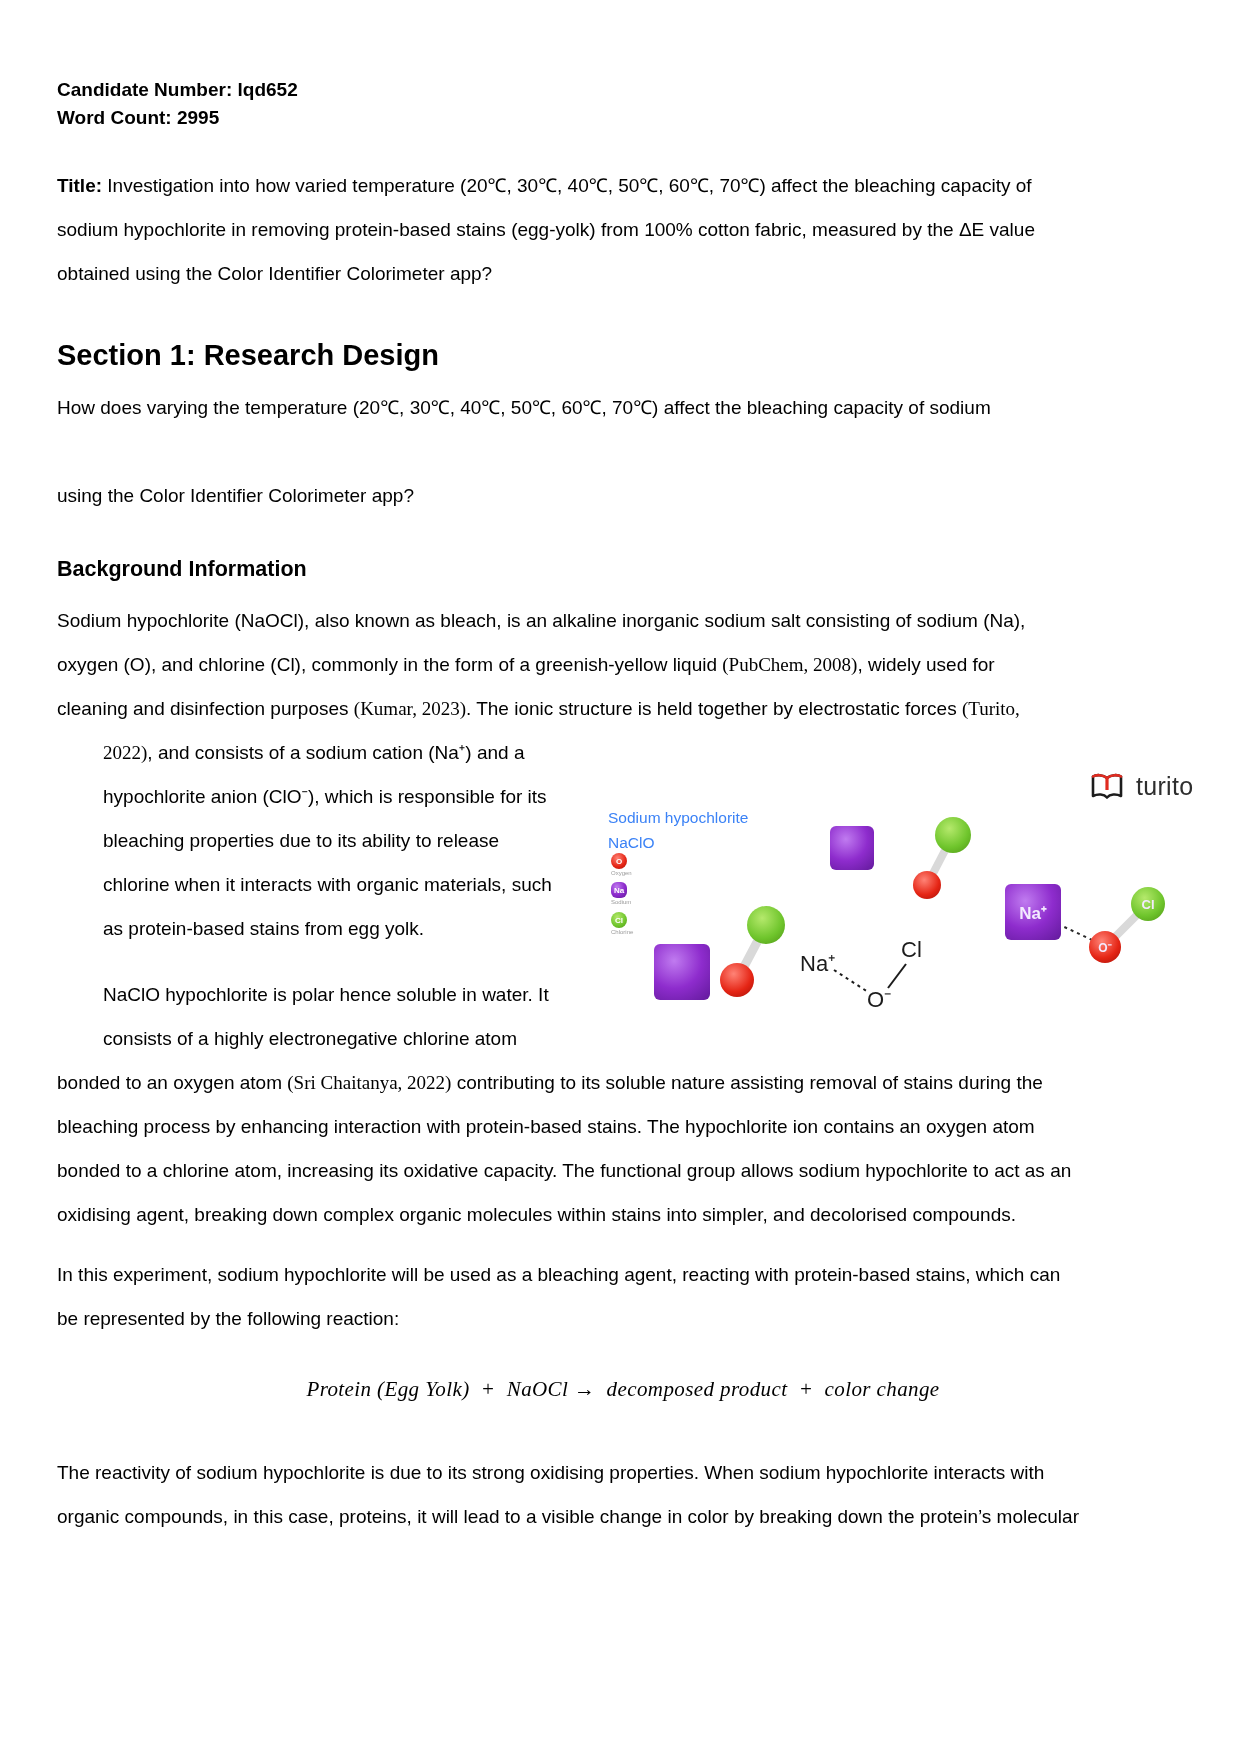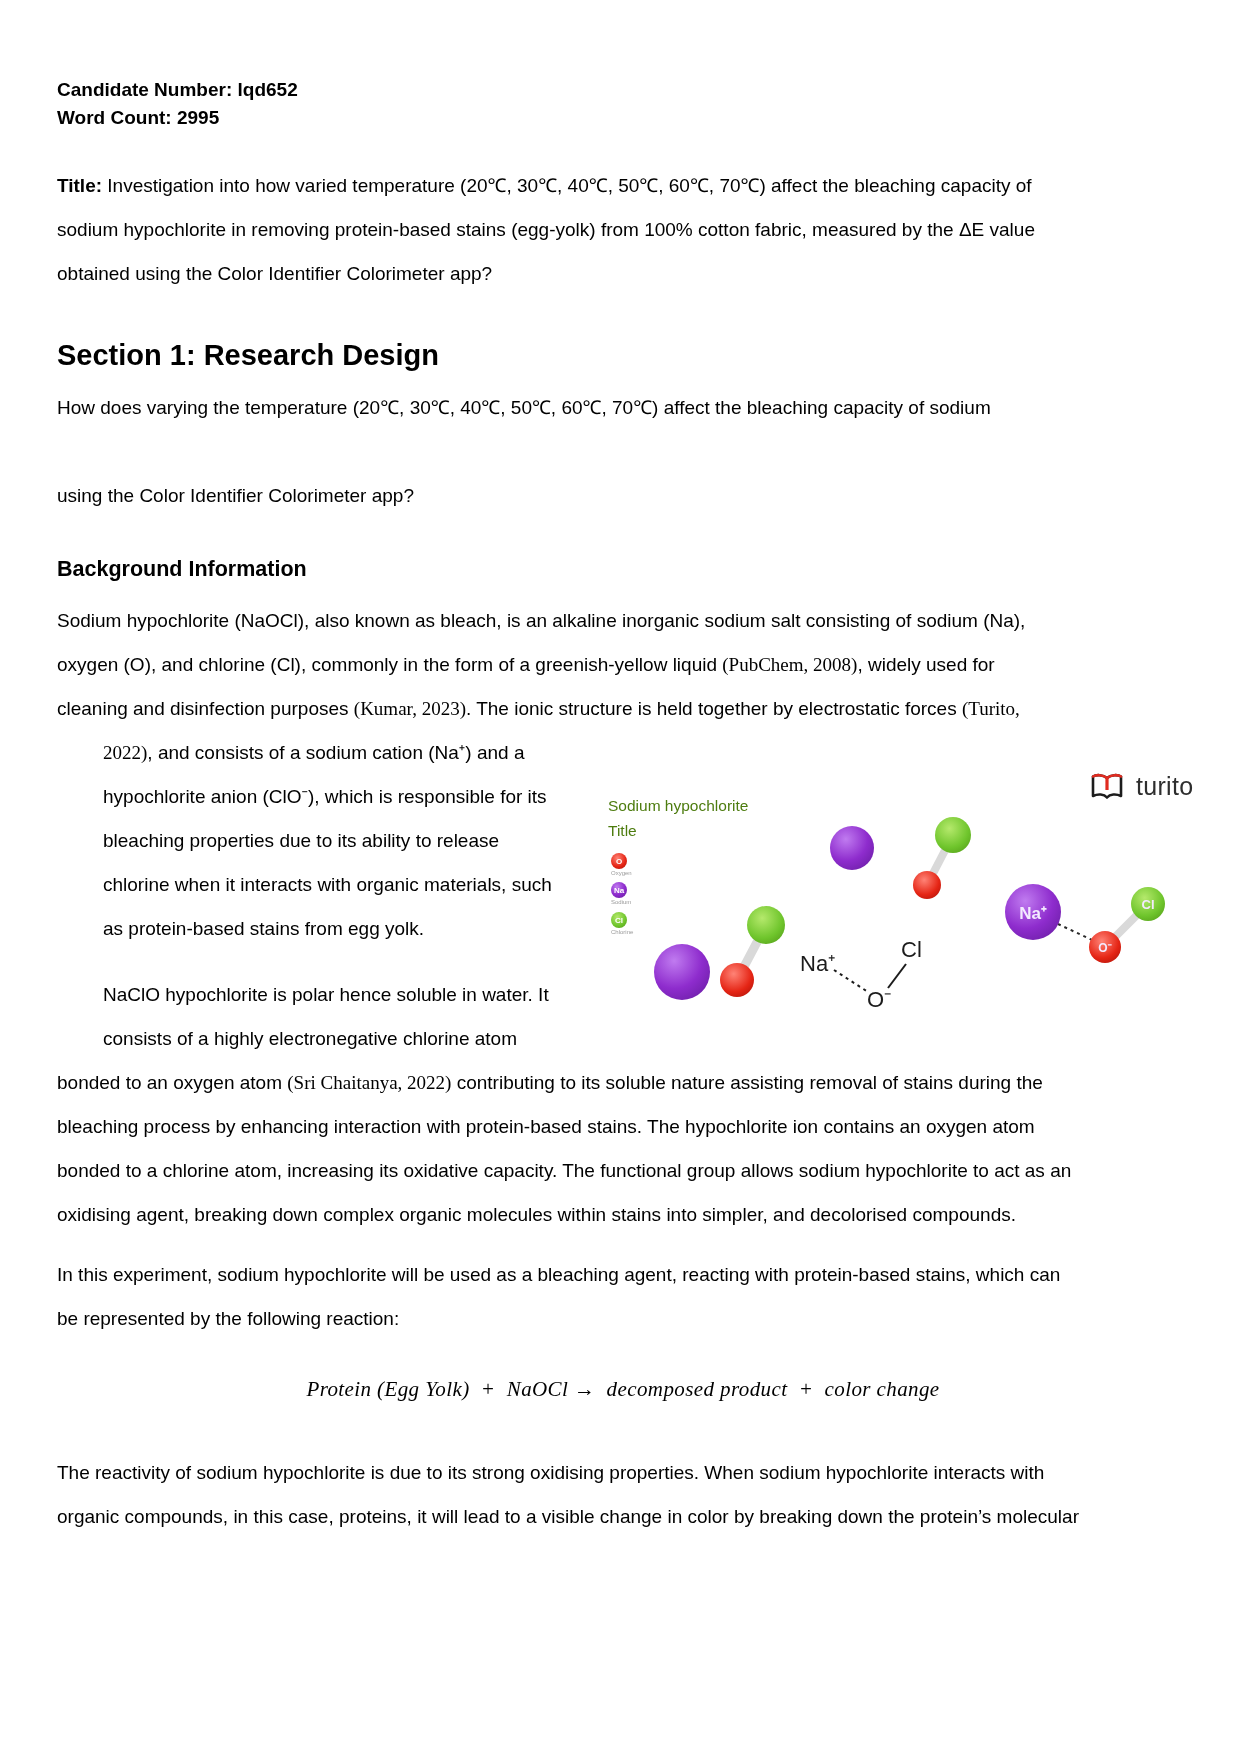--- a/index.html
+++ b/index.html
@@ -42,33 +42,33 @@
     line-height:44px;
   }
   .p4{margin-top:40px;}
 
   
   .figure{
     position:absolute;left:545px;top:765px;width:692px;height:252px;
   }
   .fig-svg{position:absolute;left:0;top:0;z-index:0;}
   .fig-caption{
-    position:absolute;left:63px;top:28px;
-    font-size:15.5px;line-height:25px;color:#4d7c0f;z-index:2;
+    position:absolute;left:63px;top:40px;
+    font-size:15.5px;line-height:25px;color:#3b82f6;z-index:2;
   }
   .legend-item{position:absolute;width:60px;z-index:2;}
   .legend-dot{
     width:16px;height:16px;border-radius:50%;
     display:flex;align-items:center;justify-content:center;
     color:#ffffff;font-size:8px;font-weight:bold;
   }
   .legend-name{font-size:6px;color:#9a9a9a;margin-top:1px;}
   .atom{position:absolute;border-radius:50%;z-index:1;
     display:flex;align-items:center;justify-content:center;}
-  .atom.na-c{background:radial-gradient(circle at 36% 30%,#c07bf0 0%,#8e2ccd 52%,#621a9b 100%);}
+  .atom.na-c{background:radial-gradient(circle at 36% 30%,#c07bf0 0%,#8e2ccd 52%,#621a9b 100%);border-radius:6px;}
   .atom.o-c{background:radial-gradient(circle at 40% 32%,#ff8376 0%,#e52515 58%,#a30f05 100%);}
   .atom.cl-c{background:radial-gradient(circle at 40% 32%,#b5e96c 0%,#6fc52c 58%,#4d9414 100%);}
   .atom-label{color:#f3eaff;font-weight:bold;font-family:"Liberation Sans",sans-serif;}
   .formula-label{
     position:absolute;z-index:2;color:#1c1c1c;font-size:22px;
     font-family:"Liberation Sans",sans-serif;
   }
   .logo{
     position:absolute;left:546px;top:6px;z-index:2;
     display:flex;align-items:center;gap:13px;
@@ -119,21 +119,21 @@
 
       <line x1="513" y1="159" x2="547" y2="175" stroke="#2a2a2a" stroke-width="2" stroke-dasharray="3 4"></line>
 
       <line x1="289" y1="205" x2="323" y2="227" stroke="#1c1c1c" stroke-width="2" stroke-dasharray="3 4"></line>
 
       <line x1="343" y1="223" x2="361" y2="199" stroke="#1c1c1c" stroke-width="2"></line>
     </svg>
 
     <div class="fig-caption">
       <div>Sodium hypochlorite</div>
-      <div>Title</div>
+      <div>NaClO</div>
     </div>
 
     <div class="legend-item" style="left:66px;top:88px;">
       <div class="legend-dot o-c atom" style="position:static;">O</div>
       <div class="legend-name">Oxygen</div>
     </div>
     <div class="legend-item" style="left:66px;top:117px;">
       <div class="legend-dot na-c atom" style="position:static;">Na</div>
       <div class="legend-name">Sodium</div>
     </div>

